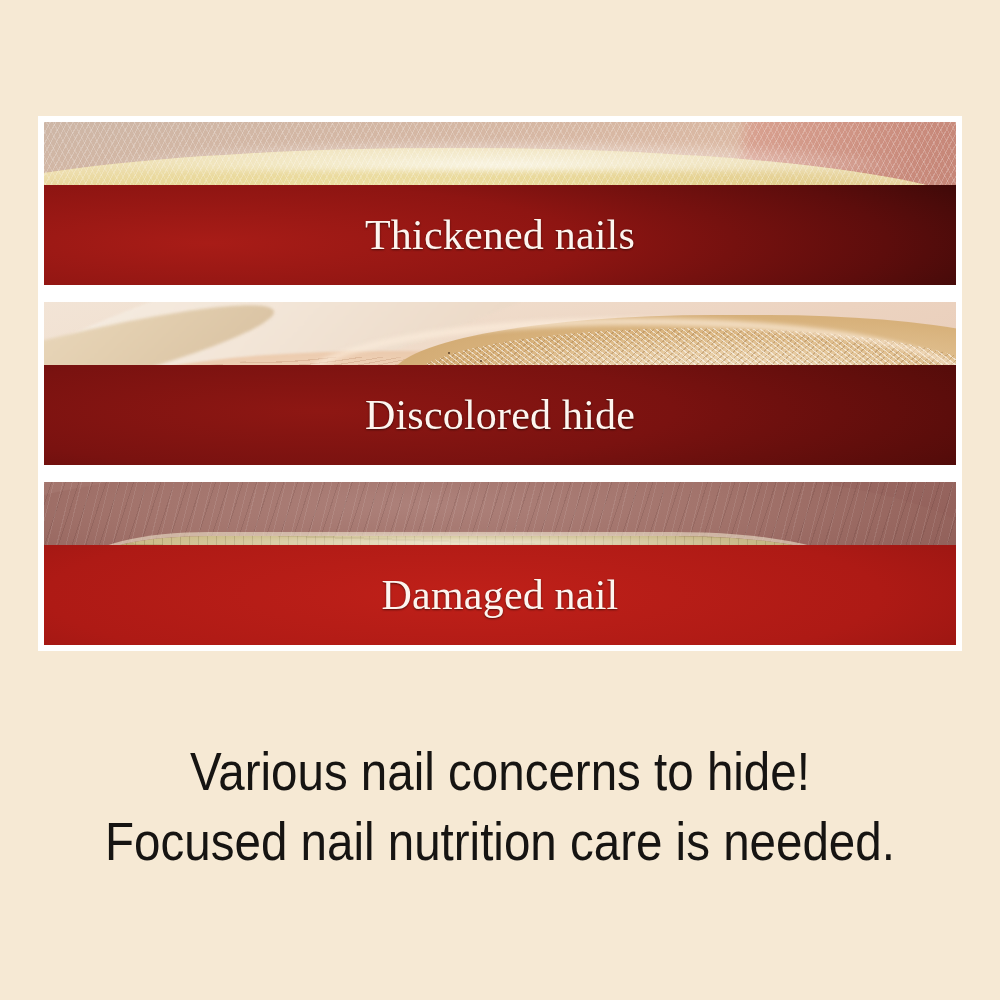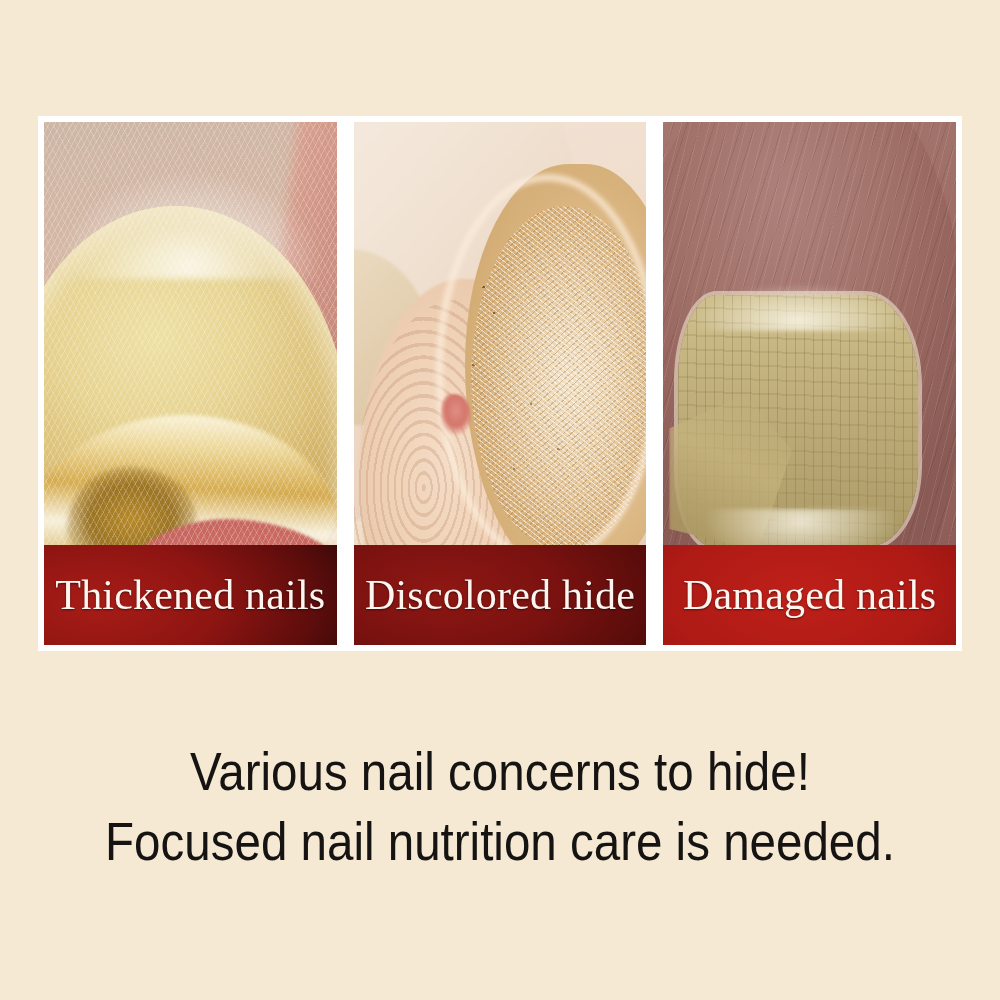--- a/index.html
+++ b/index.html
@@ -26,20 +26,21 @@
     position: absolute;
     left: 38px;
     top: 116px;
     width: 924px;
     height: 535px;
     background: #ffffff;
     display: flex;
     gap: 17px;
     padding: 6px;
     box-sizing: border-box;
+    flex-direction: column;
   }
 
   .panel {
     position: relative;
     flex: 1 1 0;
     overflow: hidden;
     background: #cbb8a8;
   }
 
   .photo {
@@ -391,21 +392,21 @@
         <div class="p3-wrinkle"></div>
         <div class="p3-plate"></div>
         <div class="p3-striae"></div>
         <div class="p3-break"></div>
         <div class="p3-scale-top"></div>
         <div class="p3-scale-bot"></div>
         <div class="p3-cloth"></div>
         <div class="p3-cloth2"></div>
       </div>
       <div class="caption caption-3">
-        <span class="caption-text">Damaged nails</span>
+        <span class="caption-text">Damaged nail</span>
       </div>
     </div>
 
   </div>
 
   <div class="tagline">
     <span class="line">Various nail concerns to hide!</span>
     <span class="line">Focused nail nutrition care is needed.</span>
   </div>
 

